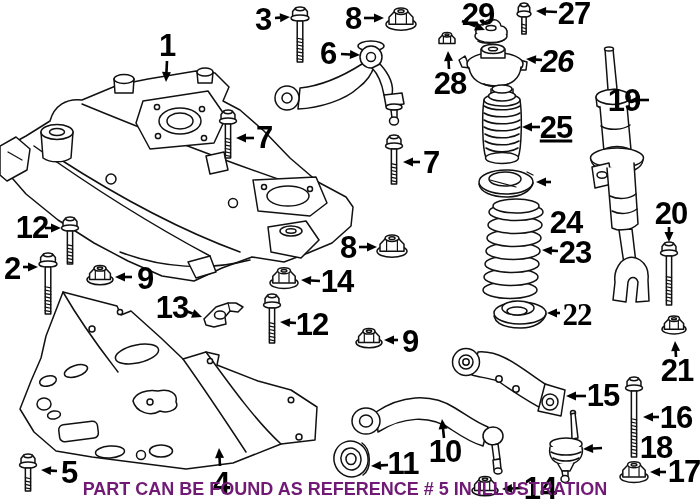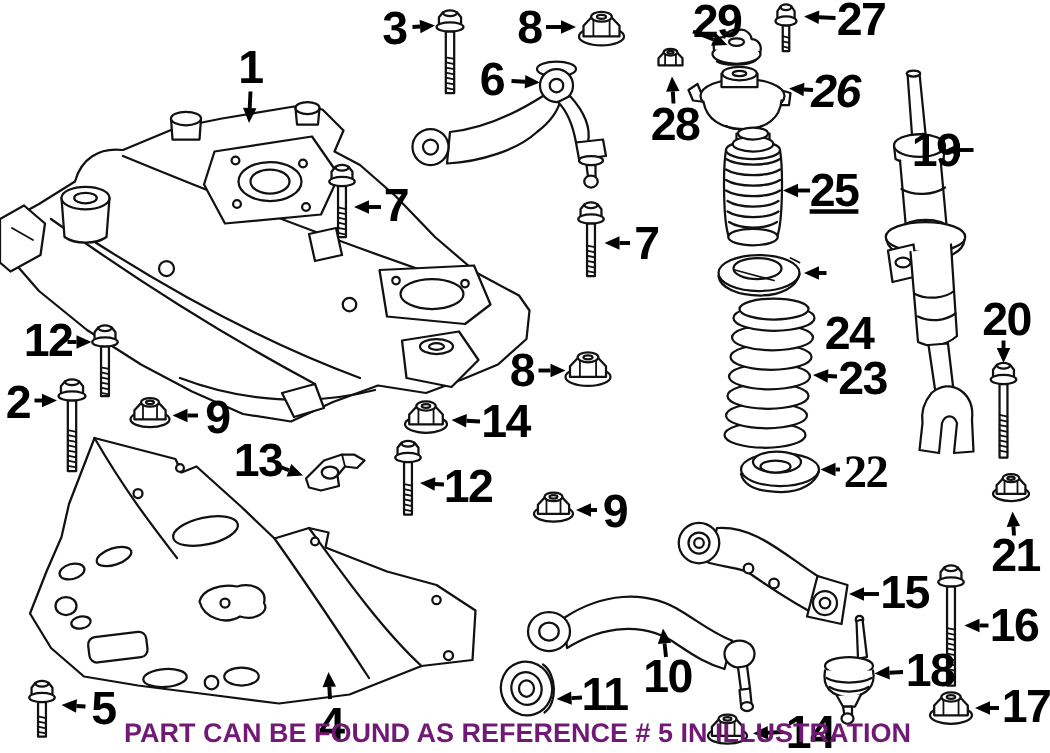--- a/index.html
+++ b/index.html
@@ -516,21 +516,21 @@
       <div class="callout" style="left: 32px; top: 227px;">12</div>
       <div class="callout" style="left: 12px; top: 268px;">2</div>
       <div class="callout" style="left: 145px; top: 278px;">9</div>
       <div class="callout" style="left: 172px; top: 307px;">13</div>
       <div class="callout" style="left: 312px; top: 324px;">12</div>
       <div class="callout" style="left: 410px; top: 341px;">9</div>
       <div class="callout" style="left: 577px; top: 314px; font-family: Liberation Serif, serif;">22</div>
       <div class="callout" style="left: 677px; top: 370px;">21</div>
       <div class="callout" style="left: 603px; top: 395px; text-align: right;">15</div>
       <div class="callout" style="left: 676px; top: 417px;">16</div>
-      <div class="callout" style="left: 620px; top: 447px;">18</div>
+      <div class="callout" style="left: 656px; top: 447px;">18</div>
       <div class="callout" style="left: 684px; top: 471px;">17</div>
       <div class="callout" style="left: 445px; top: 451px;">10</div>
       <div class="callout" style="left: 403px; top: 463px;">11</div>
       <div class="callout" style="left: 540px; top: 488px;">14</div>
       <div class="callout" style="left: 69px; top: 472px;">5</div>
       <div class="callout" style="left: 221px; top: 483px;">4</div>
     </div>
 
   <div class="note" style="left: 345px; top: 489px; color: #701a75;">PART CAN BE FOUND AS REFERENCE # 5 IN ILLUSTRATION</div>
 </div>

